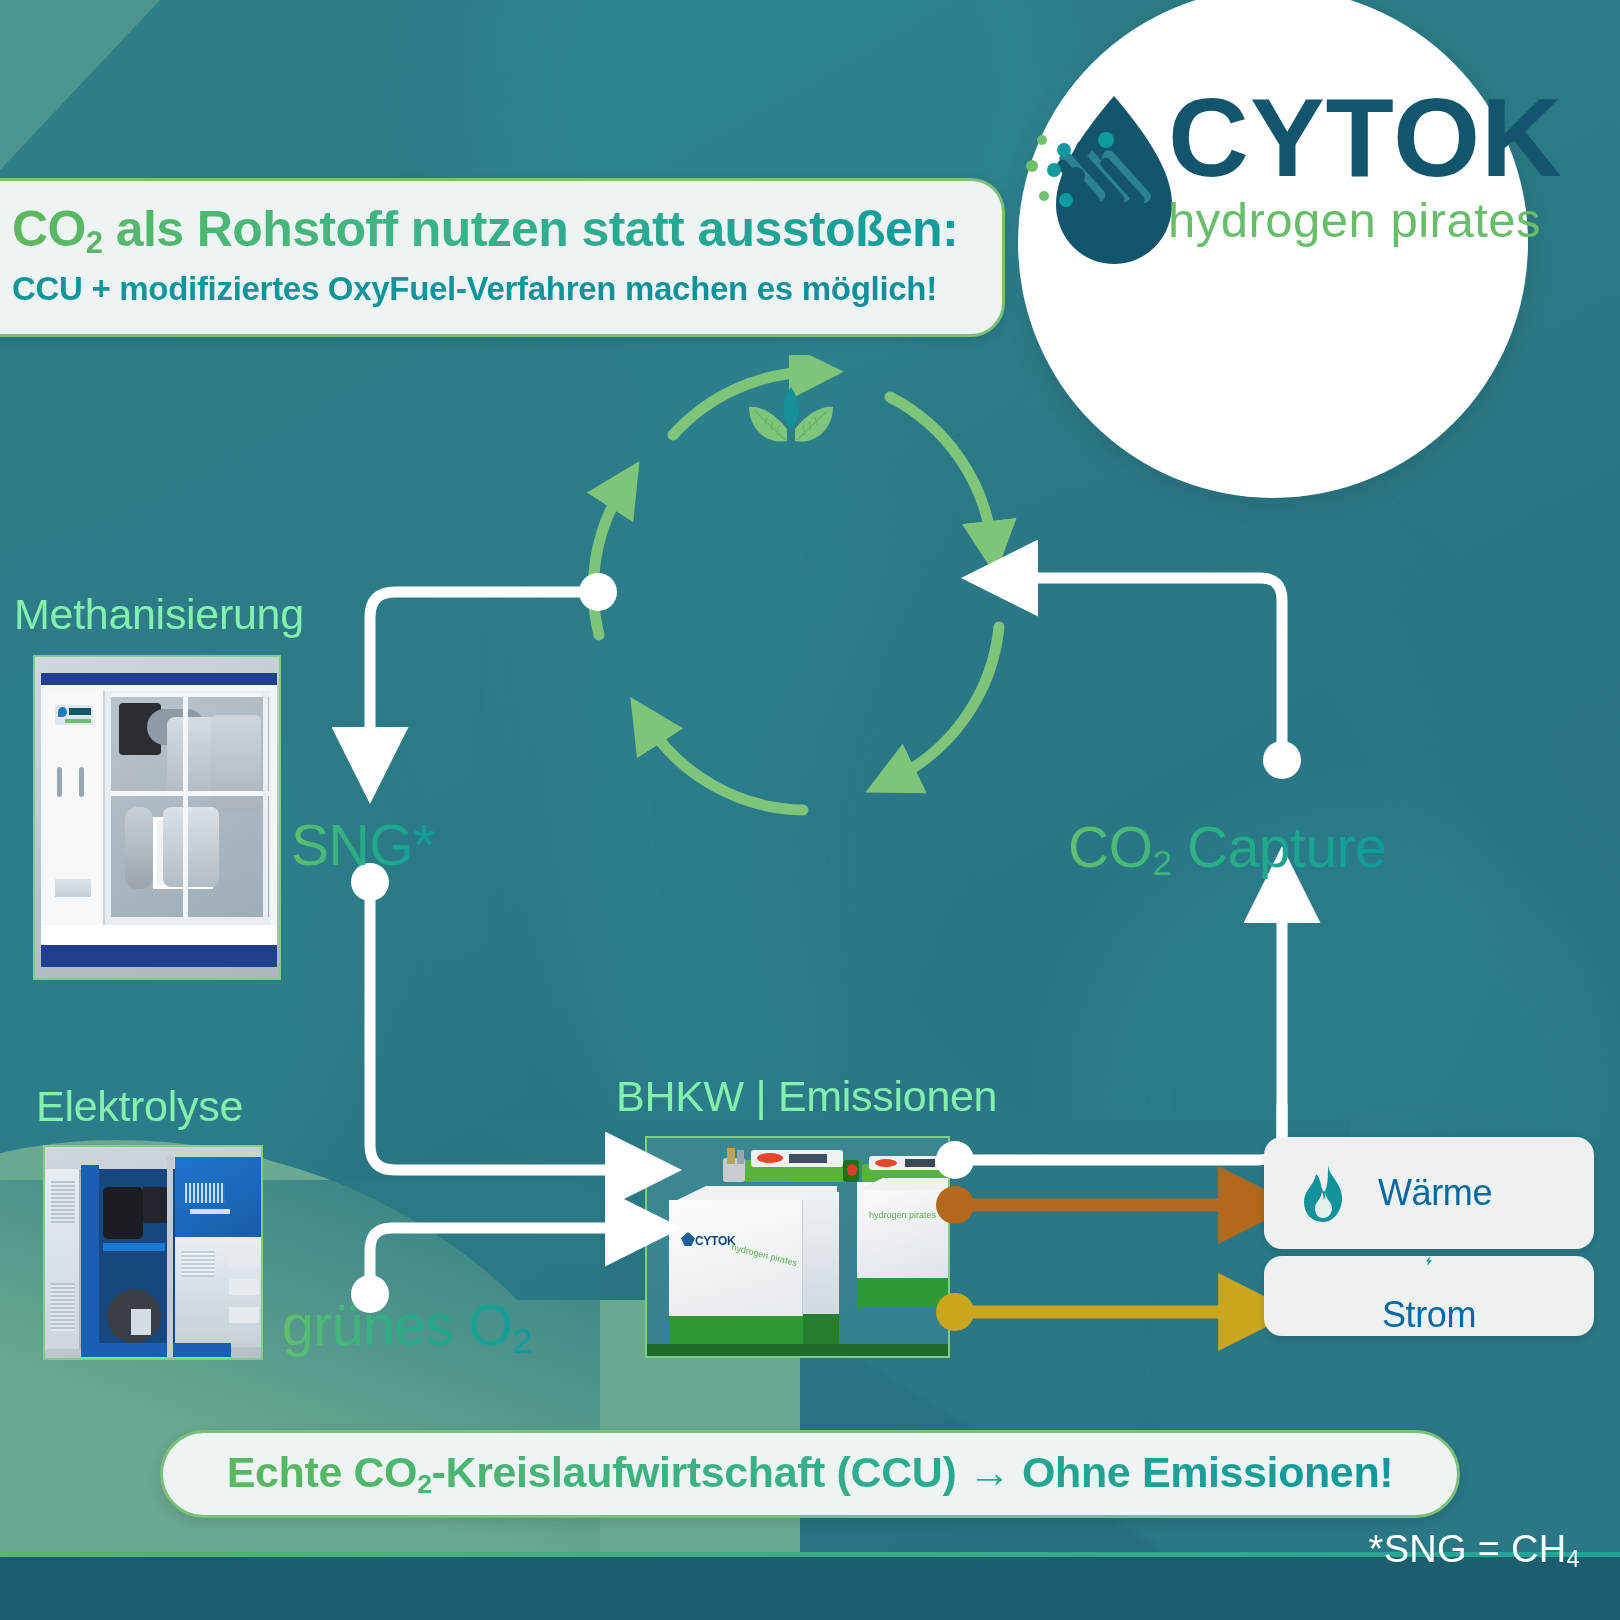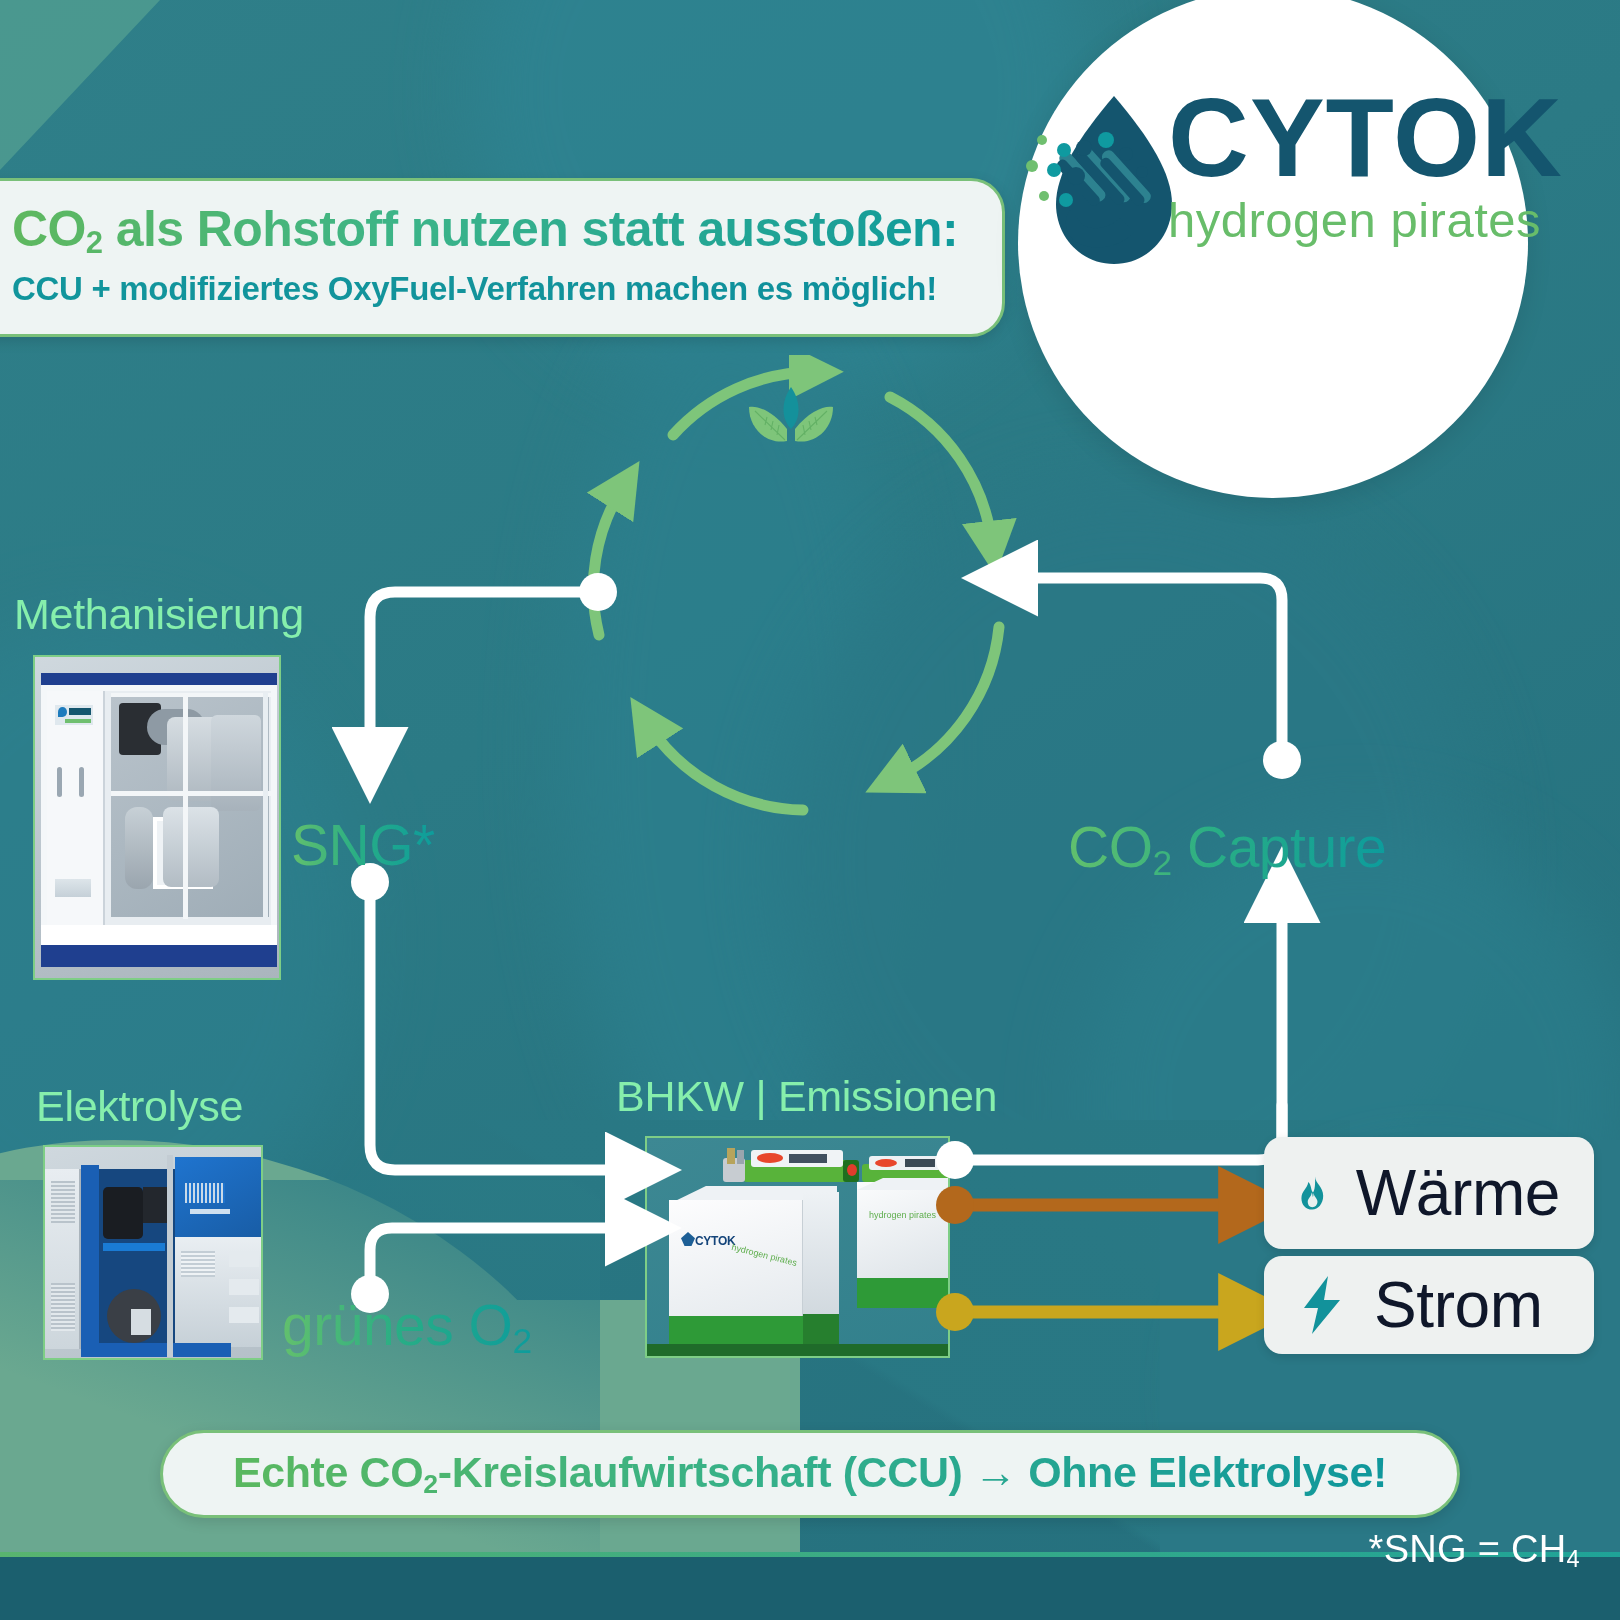--- a/index.html
+++ b/index.html
@@ -75,21 +75,21 @@
 
   
   .photo { position:absolute; border:2px solid #7ece86; overflow:hidden; z-index:3; background:#d8dde2; }
 
   
   .chip {
     position:absolute; background:#eef1f0; border-radius:18px; z-index:6;
     display:flex; align-items:center; gap:28px; padding:0 34px;
     box-shadow:0 3px 10px rgba(0,0,0,.12);
   }
-  .chip-label { font-size:64px; color:#0f172a; letter-spacing:-.4px; }
+  .chip-label { font-size:36px; color:#0369a1; letter-spacing:-.4px; }
 
   
   #bottom-banner {
     position:absolute; left:160px; top:1430px; width:1300px; height:88px;
     background:#eef4f3; border:3px solid #79c079; border-radius:44px; z-index:6;
     display:flex; align-items:center; justify-content:center;
     box-shadow:0 4px 14px rgba(0,0,0,.12);
   }
   #bottom-text {
     font-size:43px; font-weight:bold; letter-spacing:-.4px; white-space:nowrap;
@@ -288,21 +288,21 @@
 </div>
 
 <div class="chip" style="left:1264px;top:1137px;width:330px;height:112px;">
   <svg width="52" height="62" viewBox="0 0 52 62">
     <path d="M30,2 C30,14 44,20 44,36 C44,50 35,60 25,60 C13,60 6,51 6,40 C6,28 16,24 18,12 C24,18 22,26 26,30 C30,26 30,14 30,2 Z" fill="#12929b"></path>
     <path d="M27,30 C28,38 34,40 34,46 C34,52 30,56 25,56 C20,56 17,52 17,46 C17,40 23,38 24,30 C26,33 25,36 26,38 C27,36 27,33 27,30 Z" fill="#e8f0ef"></path>
   </svg>
   <span class="chip-label">Wärme</span>
 </div>
 
-<div class="chip" style="left:1264px;top:1256px;width:330px;height:98px;">
+<div class="chip" style="left:1264px;top:1256px;width:330px;height:80px;flex-direction:column;">
   <svg width="48" height="62" viewBox="0 0 48 62">
     <path d="M30,2 L6,34 L20,34 L14,60 L42,26 L26,26 Z" fill="#12929b"></path>
   </svg>
   <span class="chip-label">Strom</span>
 </div>
 
 <div id="header-pill">
   <div id="headline">
     <span>CO</span><sub>2</sub><span> als Rohstoff nutzen statt ausstoßen:</span>
   </div>
@@ -340,19 +340,19 @@
     </svg>
     <div id="logo-text">
       <div id="logo-word">CYTOK</div>
       <div id="logo-tag">hydrogen pirates</div>
     </div>
   </div>
 </div>
 
 <div id="bottom-banner">
   <div id="bottom-text">
-    <span>Echte CO</span><sub>2</sub><span>-Kreislaufwirtschaft (CCU) → Ohne Elektrolyse!</span>
+    <span>Echte CO</span><sub>2</sub><span>-Kreislaufwirtschaft (CCU) → Ohne Emissionen!</span>
   </div>
 </div>
 
 <div id="footnote">
   <span>*SNG = CH</span><sub>4</sub>
 </div>
 
 </body></html>

